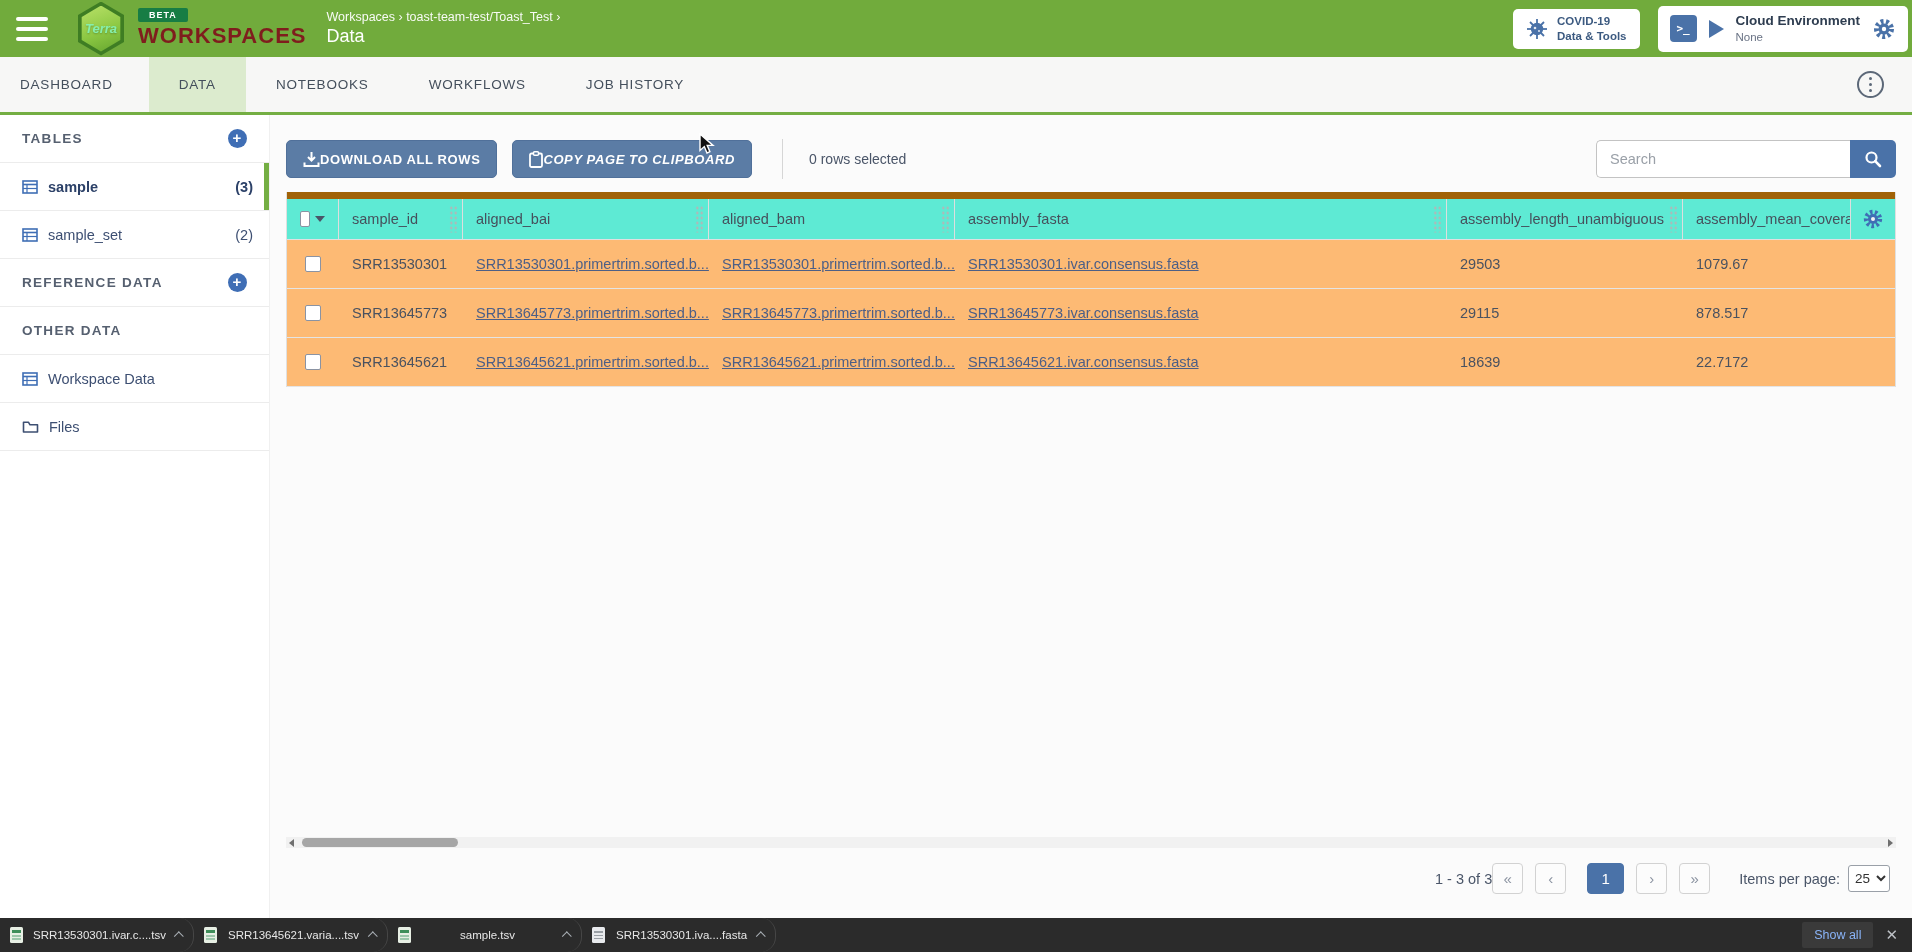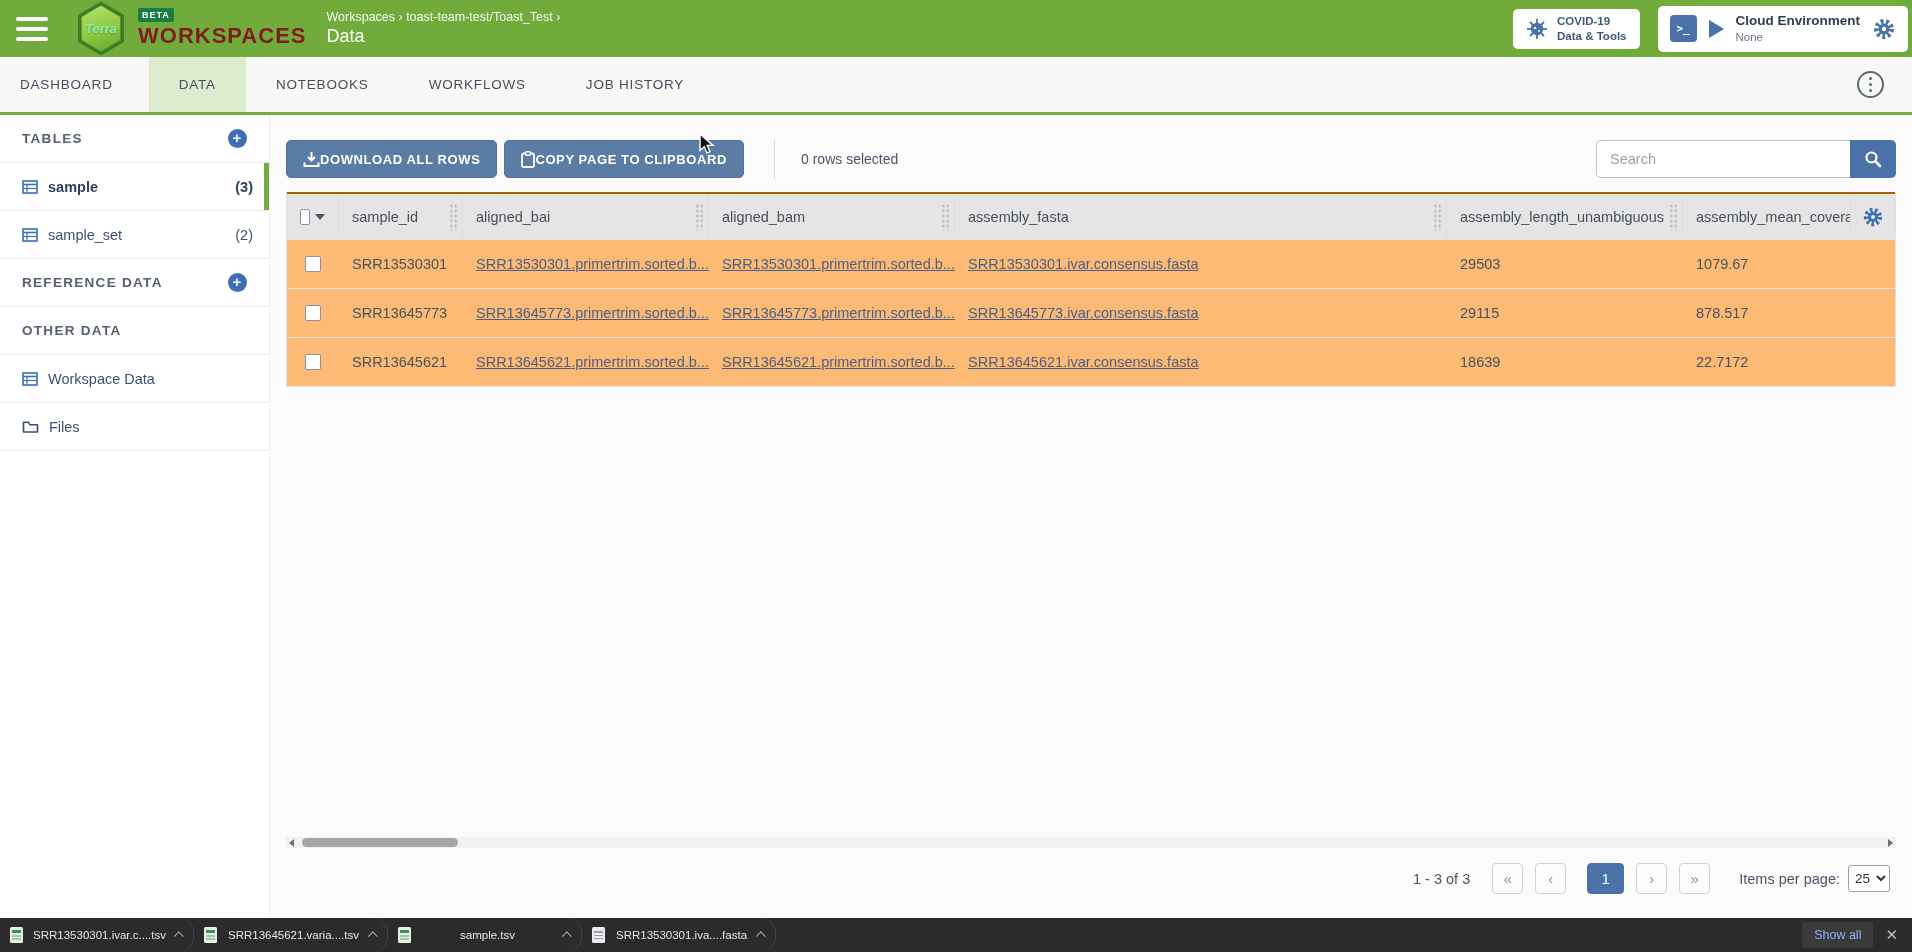--- a/index.html
+++ b/index.html
@@ -26,21 +26,21 @@
   }
   .logo-hex .inner {
     position:absolute; inset:4px;
     clip-path: polygon(50% 0,96% 25%,96% 75%,50% 100%,4% 75%,4% 25%);
     background: linear-gradient(160deg,#b9e168 0%, #8cc843 55%, #64a42e 100%);
   }
   .logo-hex .logo-word { position:relative; color:#86efac; font-size:13px; font-style:italic; font-weight:700; text-shadow:0 1px 2px rgba(0,0,0,.25); }
   .brand { margin-left:12px; display:flex; flex-direction:column; }
   .beta-badge {
     align-self:flex-start; background:#177d44; color:#fff; font-size:9px; font-weight:700;
-    letter-spacing:1px; padding:2px 4px; border-radius:2px; margin-bottom:1px;
+    letter-spacing:1px; padding:2px 11px; border-radius:2px; margin-bottom:1px;
   }
   .brand-title { color:#7f1d1d; font-size:22px; font-weight:700; letter-spacing:1px; }
   .crumbs { margin-left:20px; display:flex; flex-direction:column; justify-content:center; }
   .crumb-path { color:rgba(255,255,255,.95); font-size:12.5px; cursor:pointer; }
   .crumb-title { color:#fff; font-size:18px; margin-top:2px; }
 
   .covid-btn {
     margin-left:auto; background:#fff; border:none; border-radius:5px; height:40px;
     display:flex; align-items:center; gap:9px; padding:0 13px; cursor:pointer;
   }
@@ -97,34 +97,34 @@
   .side-item.active::after { content:""; position:absolute; right:0; top:0; bottom:0; width:5px; background:#74ae43; }
 
   
   .main { position:absolute; left:270px; top:115px; right:0; bottom:34px; background:#fbfbfb; }
   .toolbar { position:absolute; top:24px; left:16px; right:16px; display:flex; align-items:center; }
   .btn {
     display:flex; align-items:center; background:#5b7ca5; border:1px solid #50709a;
     color:#fff; font-weight:700; font-size:13px; letter-spacing:.6px; padding:0 16px; height:38px;
     border-radius:5px; cursor:pointer; font-family:"Liberation Sans",sans-serif;
   }
-  .btn + .btn { margin-left:7px; }
+  .btn + .btn { margin-left:15px;font-style:italic; }
   .vdiv { width:1px; height:40px; background:#d6d6d6; margin:0 26px 0 30px; }
   .sel-status { font-size:14px; color:#4a5568; }
   .searchwrap { margin-left:auto; display:flex; }
   .search-input {
     width:254px; height:38px; border:1px solid #c3c3c3; border-right:none; border-radius:5px 0 0 5px;
     padding:0 13px; font-size:14.5px; color:#333; background:#fff; outline:none; font-family:"Liberation Sans",sans-serif;
   }
   .search-input::placeholder { color:#9aa0a8; }
   .search-btn { width:46px; height:38px; background:#4a72a8; border:none; border-radius:0 5px 5px 0; display:flex; align-items:center; justify-content:center; cursor:pointer; }
 
   
   .dtable { position:absolute; top:77px; left:16px; width:1610px; border-left:1px solid #e0e0e0; border-right:1px solid #e0e0e0; }
-  .thead { display:flex; height:48px; background:#e5e5e5; border-top:2px solid #a16207; border-bottom:1px solid #e0e0e0; }
+  .thead { display:flex; height:48px; background:#5eead4; border-top:7px solid #a16207; border-bottom:1px solid #e0e0e0; }
   .th {
     display:flex; align-items:center; padding:0 13px; font-size:14.5px; color:#46505c;
     position:relative; border-right:1px solid #dedede; overflow:hidden; white-space:nowrap;
   }
   .th:last-child { border-right:none; }
   .handle {
     position:absolute; right:4px; top:50%; transform:translateY(-50%);
     width:9px; height:27px; cursor:col-resize;
     background-image: radial-gradient(#b5b5b5 1.1px, transparent 1.3px);
     background-size: 4.5px 5px;
@@ -146,21 +146,21 @@
   .caret-down { width:0; height:0; border-left:5px solid transparent; border-right:5px solid transparent; border-top:6px solid #4a5568; cursor:pointer; }
 
   
   .hscroll { position:absolute; top:722px; left:16px; width:1610px; height:11px; background:#f1f1f1; display:flex; align-items:center; }
   .sb-arrow-l { width:0; height:0; border-top:4px solid transparent; border-bottom:4px solid transparent; border-right:5px solid #6f6f6f; margin-left:3px; cursor:pointer; }
   .sb-arrow-r { width:0; height:0; border-top:4px solid transparent; border-bottom:4px solid transparent; border-left:5px solid #6f6f6f; margin-left:auto; margin-right:3px; cursor:pointer; }
   .sb-thumb { margin-left:8px; width:156px; height:9px; background:#a6a6a6; border-radius:5px; cursor:grab; }
 
   
   .pager { position:absolute; bottom:24px; right:22px; display:flex; align-items:center; font-size:14.5px; color:#4a5568; }
-  .pager .range { margin-right:22px; }
+  .pager .range { }
   .pbtn {
     min-width:31px; height:31px; border:1px solid #d2d2d2; border-radius:4px; background:#fcfcfc;
     color:#8b93a1; display:flex; align-items:center; justify-content:center; font-size:15px;
     margin-right:9px; cursor:pointer; font-family:"Liberation Sans",sans-serif;
   }
   .pbtn.page-active { background:#4a72a8; border-color:#4a72a8; color:#fff; min-width:37px; margin:0 12px; }
   .pbtn.gap { margin-right:12px; }
   .ipp-label { margin-left:20px; margin-right:8px; }
   .ipp-select { height:27px; border:1px solid #9aa0a8; border-radius:3px; background:#fff; font-size:13.5px; color:#333; padding:0 2px; font-family:"Liberation Sans",sans-serif; cursor:pointer; }
 

